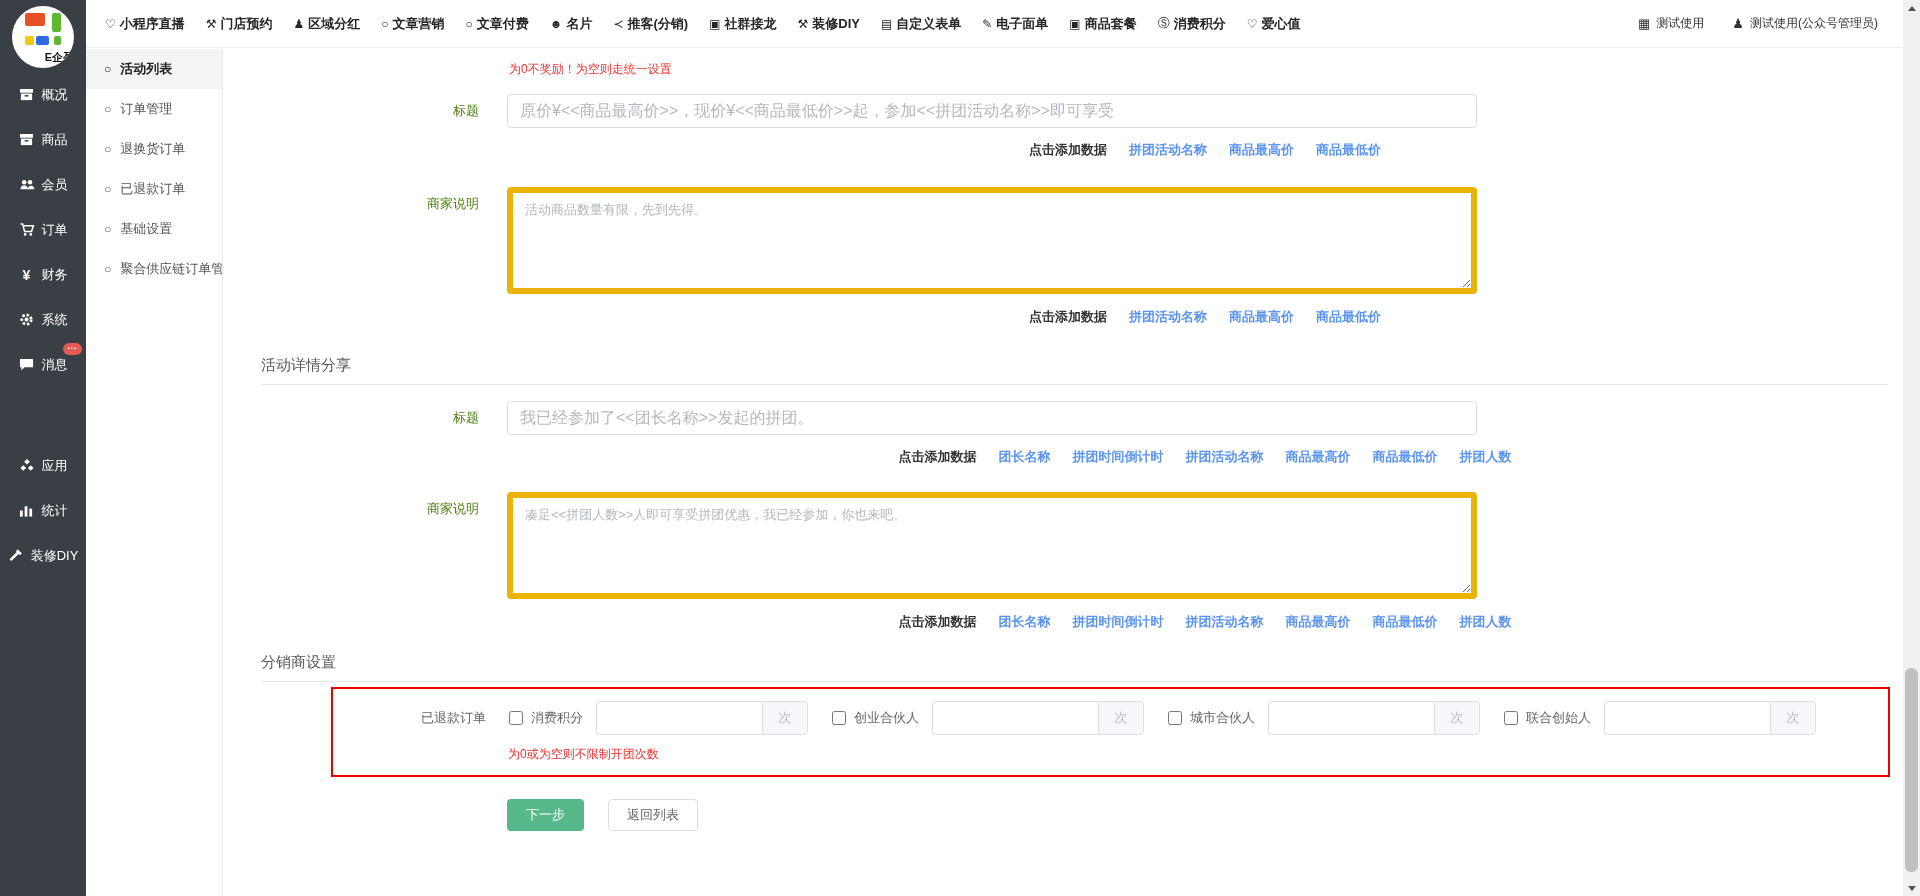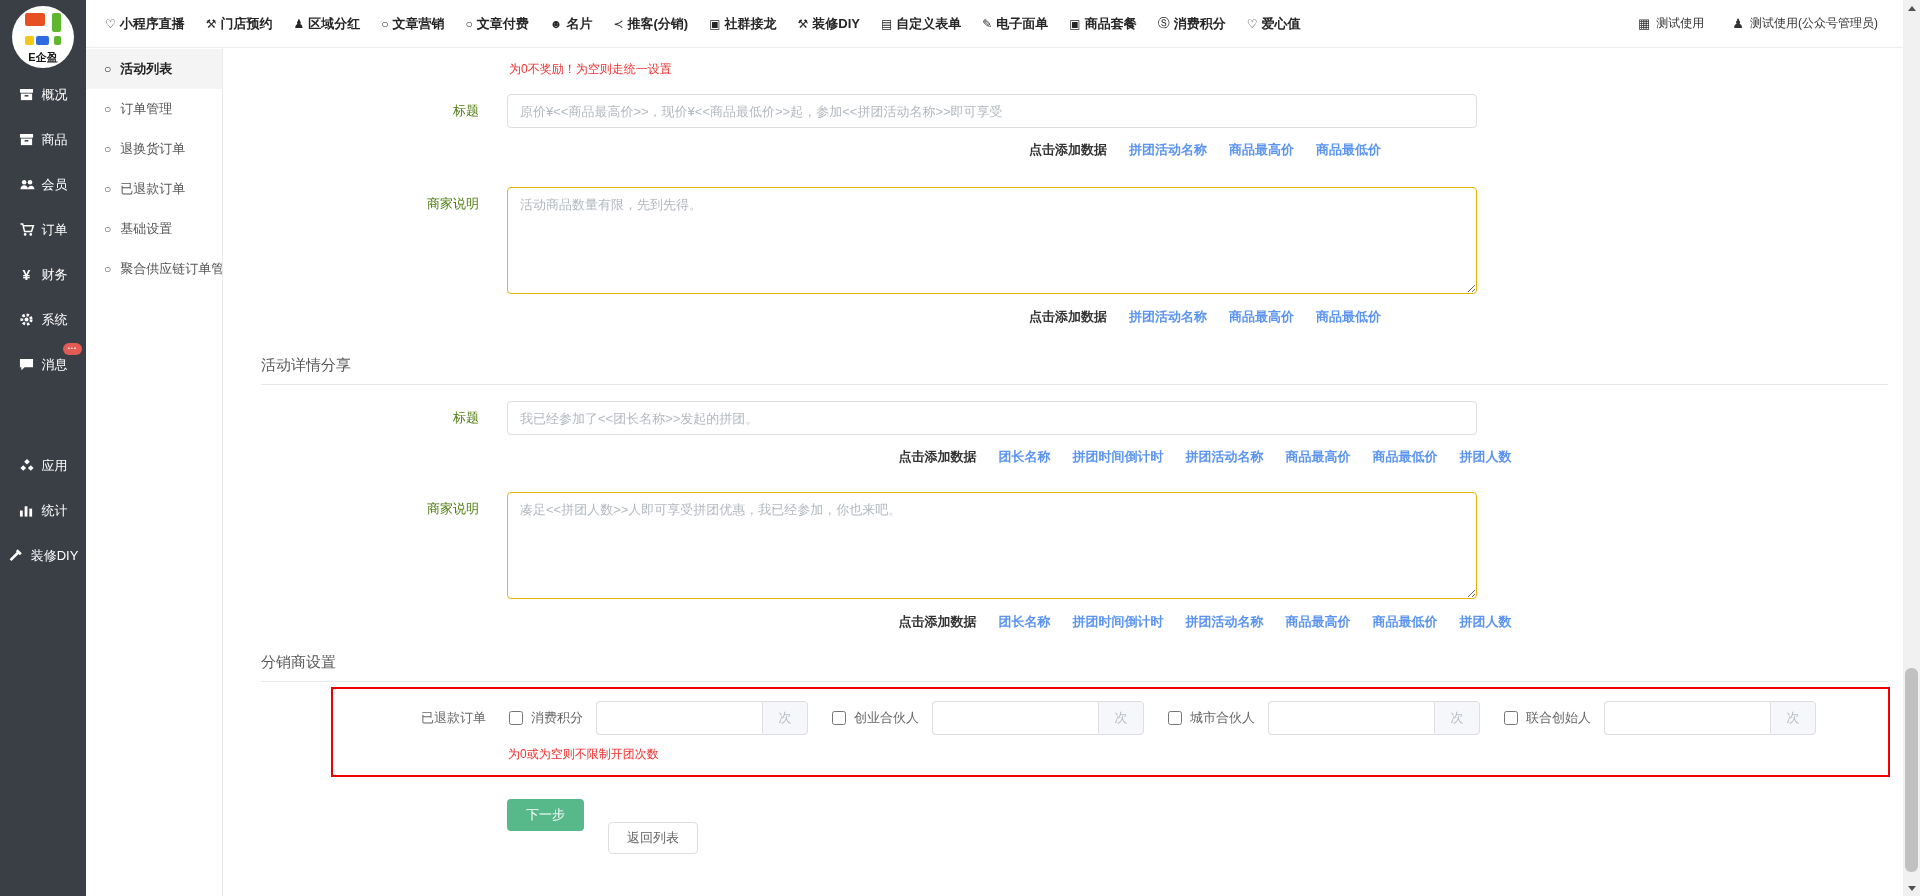--- a/index.html
+++ b/index.html
@@ -11,21 +11,21 @@
   
   .sidebar { position:fixed; left:0; top:0; width:86px; height:896px; background:#3a3e45; z-index:15; }
   .logo-wrap { width:62px; height:62px; margin:6px auto 4px; background:#fff; border-radius:50%; position:relative; overflow:hidden; cursor:pointer; }
   .logo-mark { position:absolute; top:7px; left:13px; width:36px; height:32px; }
   .lb { position:absolute; border-radius:2px; }
   .lb1 { left:0; top:0; width:20px; height:13px; background:#e65023; }
   .lb2 { right:0; top:0; width:9px; height:19px; background:#5eb72e; }
   .lb3 { left:0; bottom:0; width:9px; height:9px; background:#f3c812; }
   .lb4 { left:11px; bottom:0; width:13px; height:9px; background:#2f6ae0; }
   .lb5 { right:0; bottom:0; width:7px; height:9px; background:#5eb72e; }
-  .logo-text { position:absolute; bottom:3px; left:0; width:100%; text-align:center; font-size:11px; font-weight:800; color:#161616; }
+  .logo-text { position:absolute; bottom:3px; left:0; width:100%; text-align:right; font-size:11px; font-weight:800; color:#161616; }
   .side-item { height:45px; display:flex; align-items:center; justify-content:center; gap:7px; color:#fff; font-size:13px; position:relative; cursor:pointer; white-space:nowrap; }
   .side-item .sic { width:16px; height:15px; display:flex; align-items:center; justify-content:center; font-size:14px; font-weight:700; }
   .side-gap { height:56px; }
   .msg-badge { position:absolute; top:1px; right:4px; background:#e25c55; color:#fff; border-radius:8px; font-size:6px; line-height:11px; height:12px; padding:0 5px; letter-spacing:1px; }
   
   .topnav { position:fixed; left:86px; top:0; width:1834px; height:48px; background:#fff; border-bottom:1px solid #ececec; display:flex; align-items:center; z-index:12; }
   .topnav-items { display:flex; align-items:center; margin-left:19px; gap:21px; }
   .tn-item { display:flex; align-items:center; gap:4px; font-size:13px; font-weight:700; color:#262626; cursor:pointer; white-space:nowrap; }
   .tn-item .ic { font-size:12px; font-weight:400; }
   .topnav-right { margin-left:auto; display:flex; align-items:center; gap:28px; padding-right:42px; }
@@ -35,42 +35,42 @@
   .submenu { position:fixed; left:86px; top:48px; width:137px; height:848px; background:#fff; border-right:1px solid #ebebeb; z-index:11; padding-top:1px; }
   .sm-item { height:40px; display:flex; align-items:center; gap:9px; padding-left:18px; font-size:13px; color:#555; cursor:pointer; white-space:nowrap; overflow:hidden; }
   .sm-item .bullet { font-size:12px; font-weight:700; flex:none; }
   .sm-item.active { background:#f4f4f4; color:#222; font-weight:700; }
   
   .content { position:absolute; left:223px; top:48px; width:1680px; min-height:848px; background:#fff; padding-bottom:30px; }
   .warn-top { margin:13px 0 0 286px; font-size:12px; color:#f23030; }
   .section-title { margin:24px 15px 0 38px; padding-bottom:9px; border-bottom:1px solid #e8e8e8; font-size:15px; color:#595959; }
   .form-row { display:flex; align-items:flex-start; margin-top:16px; }
   .form-label { width:284px; text-align:right; padding-right:28px; font-size:13px; color:#4d7c0f; line-height:34px; flex:none; }
-  .input-std { width:970px; height:34px; border:1px solid #dcdee2; border-radius:4px; padding:0 12px; font-size:13px; color:#555; outline:none; background:#fff; }
-  .textarea-std { width:970px; height:107px; border:1px solid #eab308; border-radius:4px; padding:8px 12px; font-size:13px; color:#555; outline:none; resize:both; font-family:inherit; background:#fff; }
+  .input-std { width:970px; height:34px; border:1px solid #dcdee2; border-radius:4px; padding:0 12px; font-size:16px; color:#555; outline:none; background:#fff; }
+  .textarea-std { width:970px; height:107px; border:6px solid #eab308; border-radius:4px; padding:8px 12px; font-size:13px; color:#555; outline:none; resize:both; font-family:inherit; background:#fff; }
   ::placeholder { color:#b2b8bf; opacity:1; }
   .link-row { display:flex; align-items:center; gap:22px; margin:13px 0 0 284px; font-size:13px; font-weight:700;justify-content:center; }
   .link-row .cap { color:#333; }
   .link-row a { color:#5b94f2; text-decoration:none; cursor:pointer; }
   .sec-detail { margin-top:30px; }
   .sec-dist { margin-top:22px; }
   .dist-box { margin:5px 13px 0 108px; border:2px solid #ee0000; padding:12px 0; }
   .dist-row { display:flex; align-items:center; }
   .dist-label { width:153px; text-align:right; font-size:13px; color:#666; flex:none; }
   .lv { display:flex; align-items:center; margin-left:23px; }
   .lv + .lv { margin-left:24px; }
   .lv input[type=checkbox] { width:14px; height:14px; margin:0; accent-color:#fff; cursor:pointer; }
   .lv-label { margin-left:8px; font-size:13px; color:#666; white-space:nowrap; }
   .grp { display:flex; margin-left:13px; }
   .num { width:166px; height:34px; border:1px solid #dcdee2; border-right:none; border-radius:4px 0 0 4px; padding:0 10px; font-size:13px; color:#555; outline:none; }
   .addon { width:46px; height:34px; border:1px solid #dcdee2; border-radius:0 4px 4px 0; background:#f5f7fa; color:#b6bcc4; font-size:13px; display:flex; align-items:center; justify-content:center; }
   .dist-hint { margin:11px 0 0 175px; font-size:12px; color:#f23030; }
   .btn-row { display:flex; gap:24px; margin:22px 0 0 284px; }
   .btn-primary { height:32px; background:#57b98a; color:#fff; border:none; border-radius:4px; font-size:13px; cursor:pointer; padding:0 19px; font-family:inherit; }
-  .btn-plain { height:32px; background:#fff; color:#666; border:1px solid #dcdee2; border-radius:4px; font-size:13px; cursor:pointer; padding:0 18px; font-family:inherit;margin-top:23px; }
+  .btn-plain { height:32px; background:#fff; color:#666; border:1px solid #dcdee2; border-radius:4px; font-size:13px; cursor:pointer; padding:0 18px; font-family:inherit; }
   
   .vscroll { position:fixed; right:0; top:0; width:17px; height:896px; background:#f1f1f1; z-index:30; }
   .vs-btn { position:absolute; left:0; width:17px; height:16px; display:flex; align-items:center; justify-content:center; cursor:pointer; }
   .vs-up { top:0; } .vs-down { bottom:0; }
   .tri-up { width:0; height:0; border-left:4px solid transparent; border-right:4px solid transparent; border-bottom:5px solid #4f5357; }
   .tri-down { width:0; height:0; border-left:4px solid transparent; border-right:4px solid transparent; border-top:5px solid #4f5357; }
   .vs-thumb { position:absolute; left:2px; top:668px; width:13px; height:204px; background:#c1c1c1; border-radius:6px; cursor:pointer; }
 </style>
 </head>
 <body>

